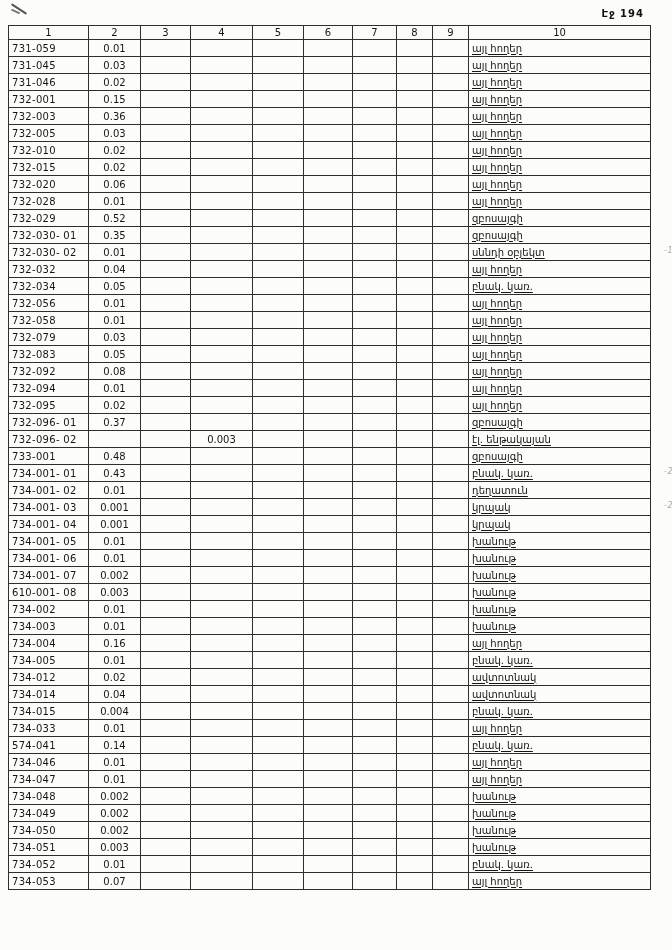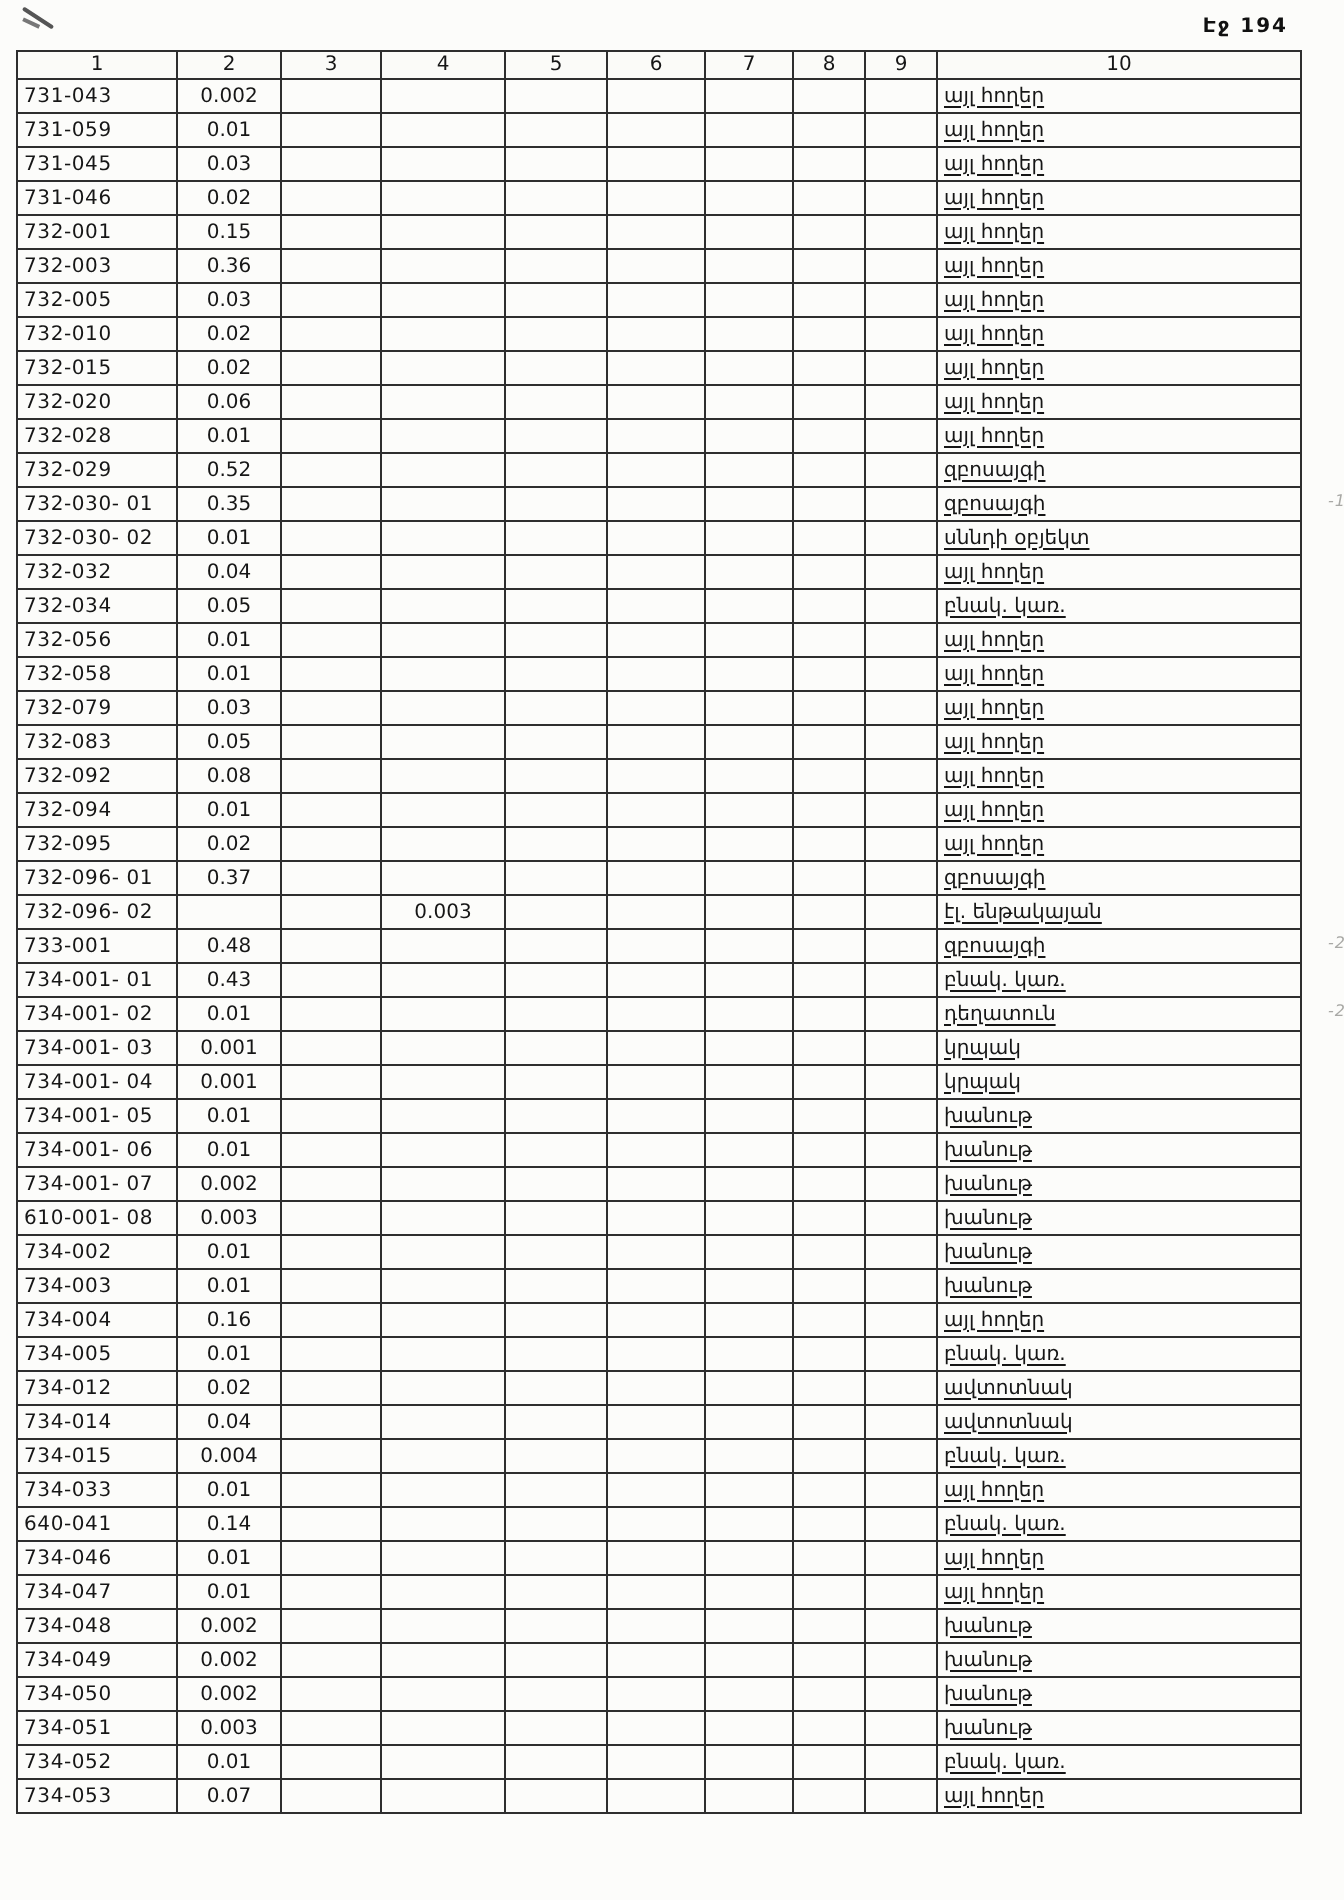--- a/index.html
+++ b/index.html
@@ -125,32 +125,20 @@
         <th>5</th>
         <th>6</th>
         <th>7</th>
         <th>8</th>
         <th>9</th>
         <th>10</th>
       </tr>
   </thead>
   <tbody id="table-body">
       <tr>
-        <td class="code-cell">731-043</td>
-        <td class="num-cell">0.002</td>
-        <td></td>
-        <td class="num-cell"></td>
-        <td></td>
-        <td></td>
-        <td></td>
-        <td></td>
-        <td></td>
-        <td class="land-cell"><span>այլ հողեր</span></td>
-      </tr>
-      <tr>
         <td class="code-cell">731-059</td>
         <td class="num-cell">0.01</td>
         <td></td>
         <td class="num-cell"></td>
         <td></td>
         <td></td>
         <td></td>
         <td></td>
         <td></td>
         <td class="land-cell"><span>այլ հողեր</span></td>
@@ -629,21 +617,21 @@
         <td></td>
         <td class="num-cell"></td>
         <td></td>
         <td></td>
         <td></td>
         <td></td>
         <td></td>
         <td class="land-cell"><span>այլ հողեր</span></td>
       </tr>
       <tr>
-        <td class="code-cell">640-041</td>
+        <td class="code-cell">574-041</td>
         <td class="num-cell">0.14</td>
         <td></td>
         <td class="num-cell"></td>
         <td></td>
         <td></td>
         <td></td>
         <td></td>
         <td></td>
         <td class="land-cell"><span>բնակ. կառ.</span></td>
       </tr>

